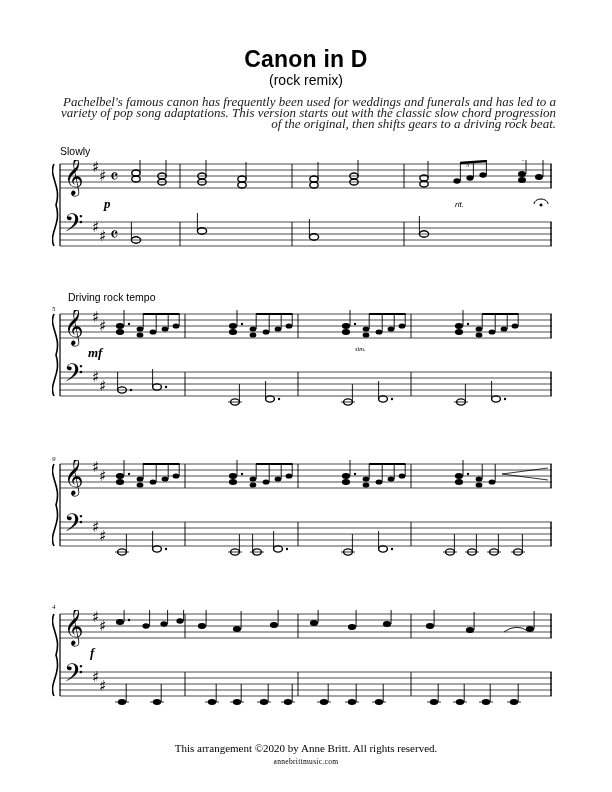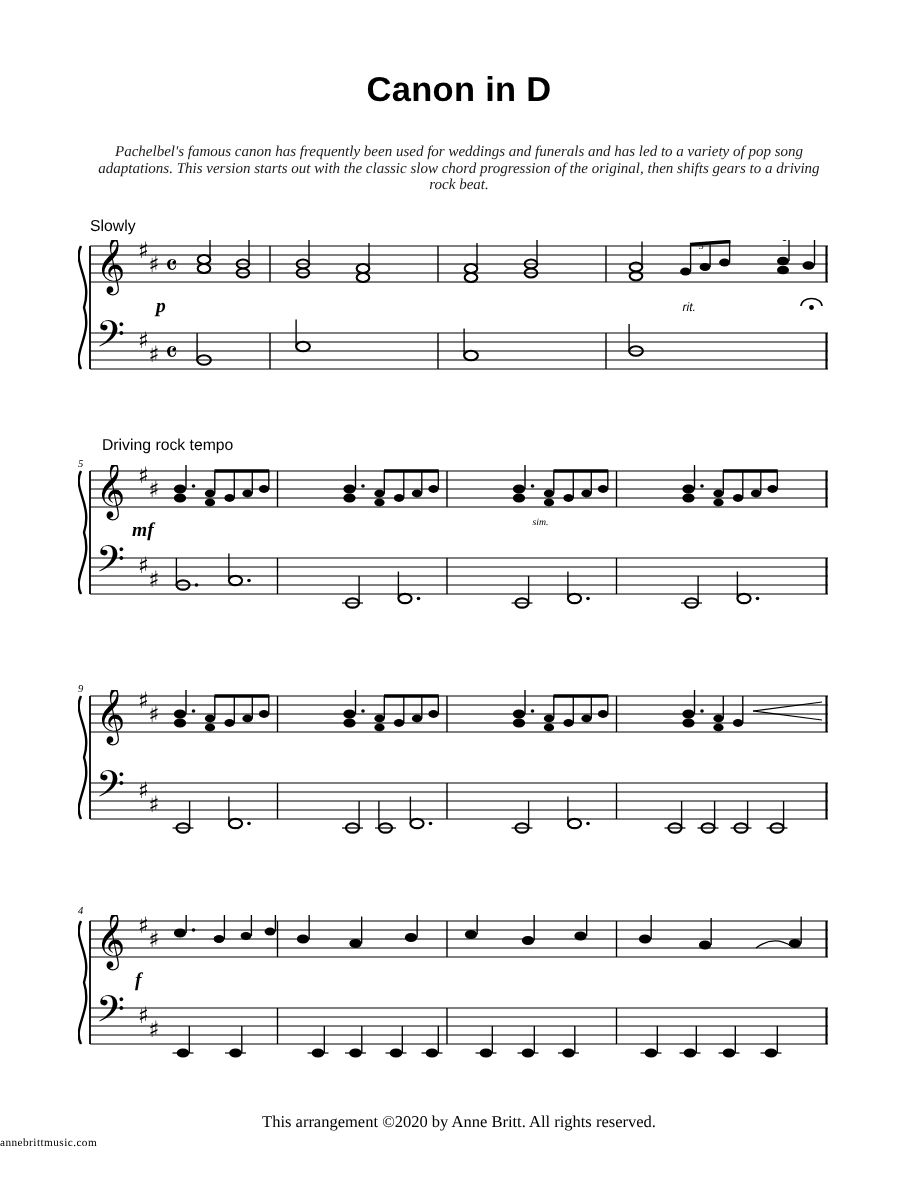--- a/index.html
+++ b/index.html
@@ -40,24 +40,24 @@
     width: 612px;
     text-align: center;
     font-family: "Liberation Sans", sans-serif;
     font-size: 14px;
   }
   .blurb {
     position: absolute;
     top: 96px;
     left: 56px;
     width: 500px;
-    text-align: center;
+    text-align: right;
     font-family: "Liberation Serif", serif;
     font-style: italic;
-    font-size: 10px;
+    font-size: 13px;
     line-height: 11px;
     color: #1a1a1a;
   }
   .composer {
     position: absolute;
     top: 131px;
     right: 52px;
     text-align: right;
     font-family: "Liberation Sans", sans-serif;
     font-weight: bold;
@@ -72,20 +72,21 @@
     left: 0;
     width: 612px;
     text-align: center;
     font-size: 11px;
   }
   .footer-line2 {
     position: absolute;
     top: 757px;
     left: 0;
     width: 612px;
+    text-align: center;
     font-size: 7.5px;
     letter-spacing: 0.3px;
   }
 
   
   .system {
     position: absolute;
     left: 52px;
     width: 508px;
   }
@@ -123,20 +124,21 @@
     font-style: italic;
     font-size: 6.5px;
   }
 </style>
 </head>
 <body>
 
 <div class="page">
 
   <div class="title">Canon in D</div>
+  <div class="subtitle">(rock remix)</div>
   <div class="blurb">Pachelbel's famous canon has frequently been used for weddings and funerals and has led to a variety of pop song adaptations. This version starts out with the classic slow chord progression of the original, then shifts gears to a driving rock beat.</div>
 
   <div class="tempo-mark" style="top:145px; left:60px;">Slowly</div>
   <div class="dynamic" style="top:196px; left:104px;">p</div>
   <div class="expr" style="top:200px; left:455px;">rit.</div>
   <div class="tiny-num" style="top:161px; left:466px;">5</div>
 
   <div class="system" style="top:160px;">
     <svg width="508" height="100" viewBox="0 0 508 100" xmlns="http://www.w3.org/2000/svg">
       <g stroke="#000" stroke-width="0.7">

